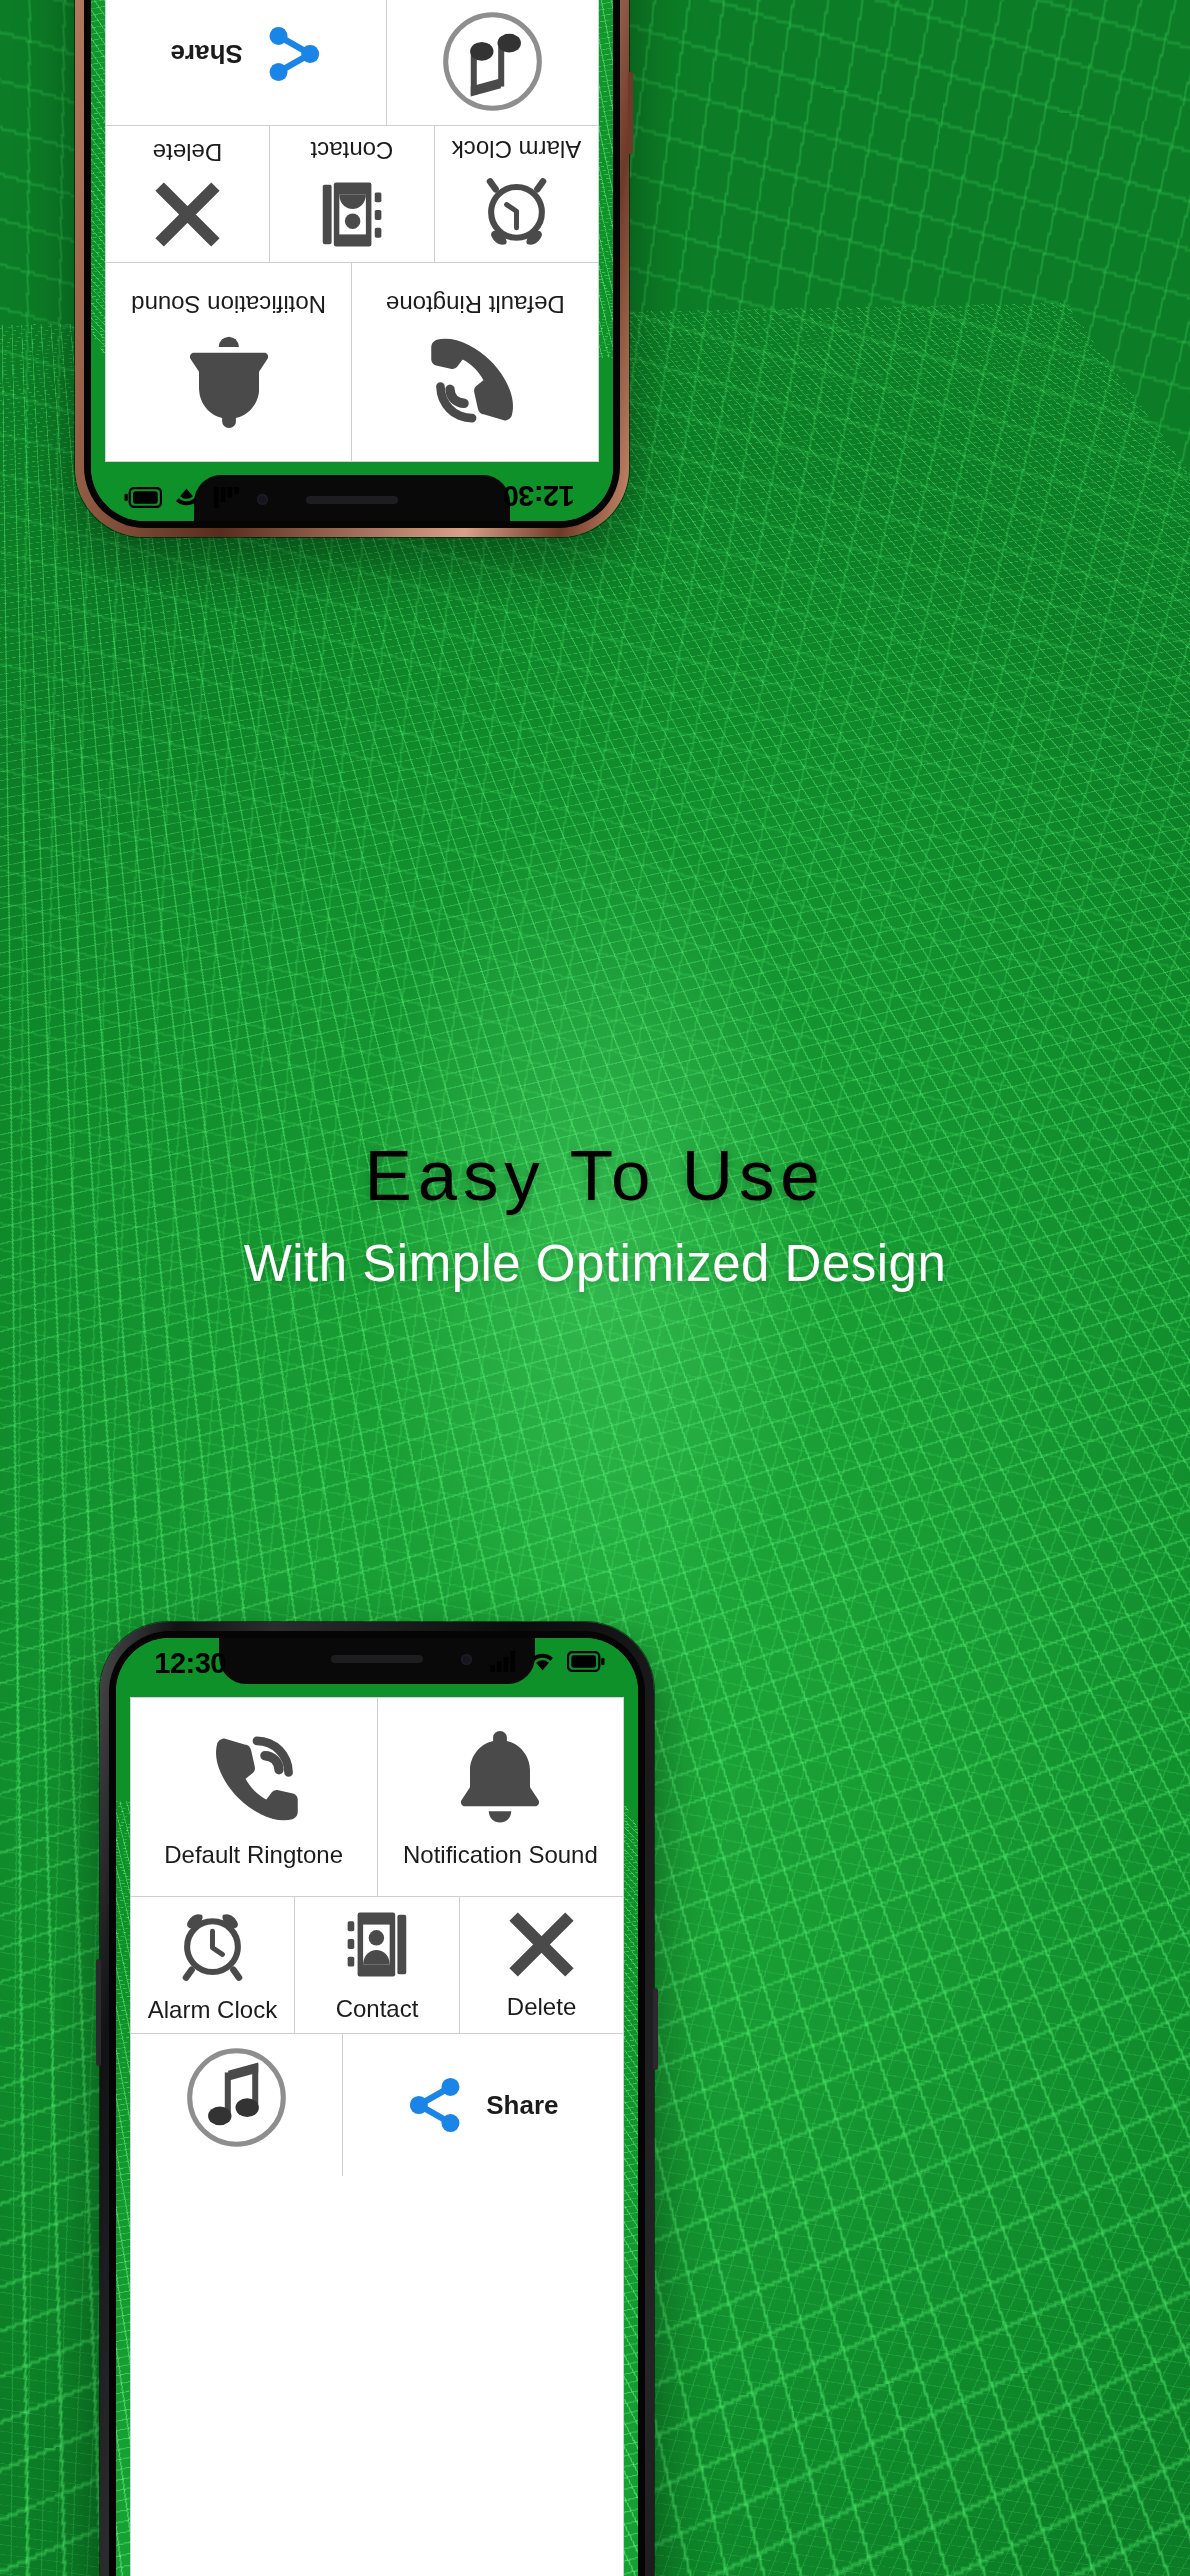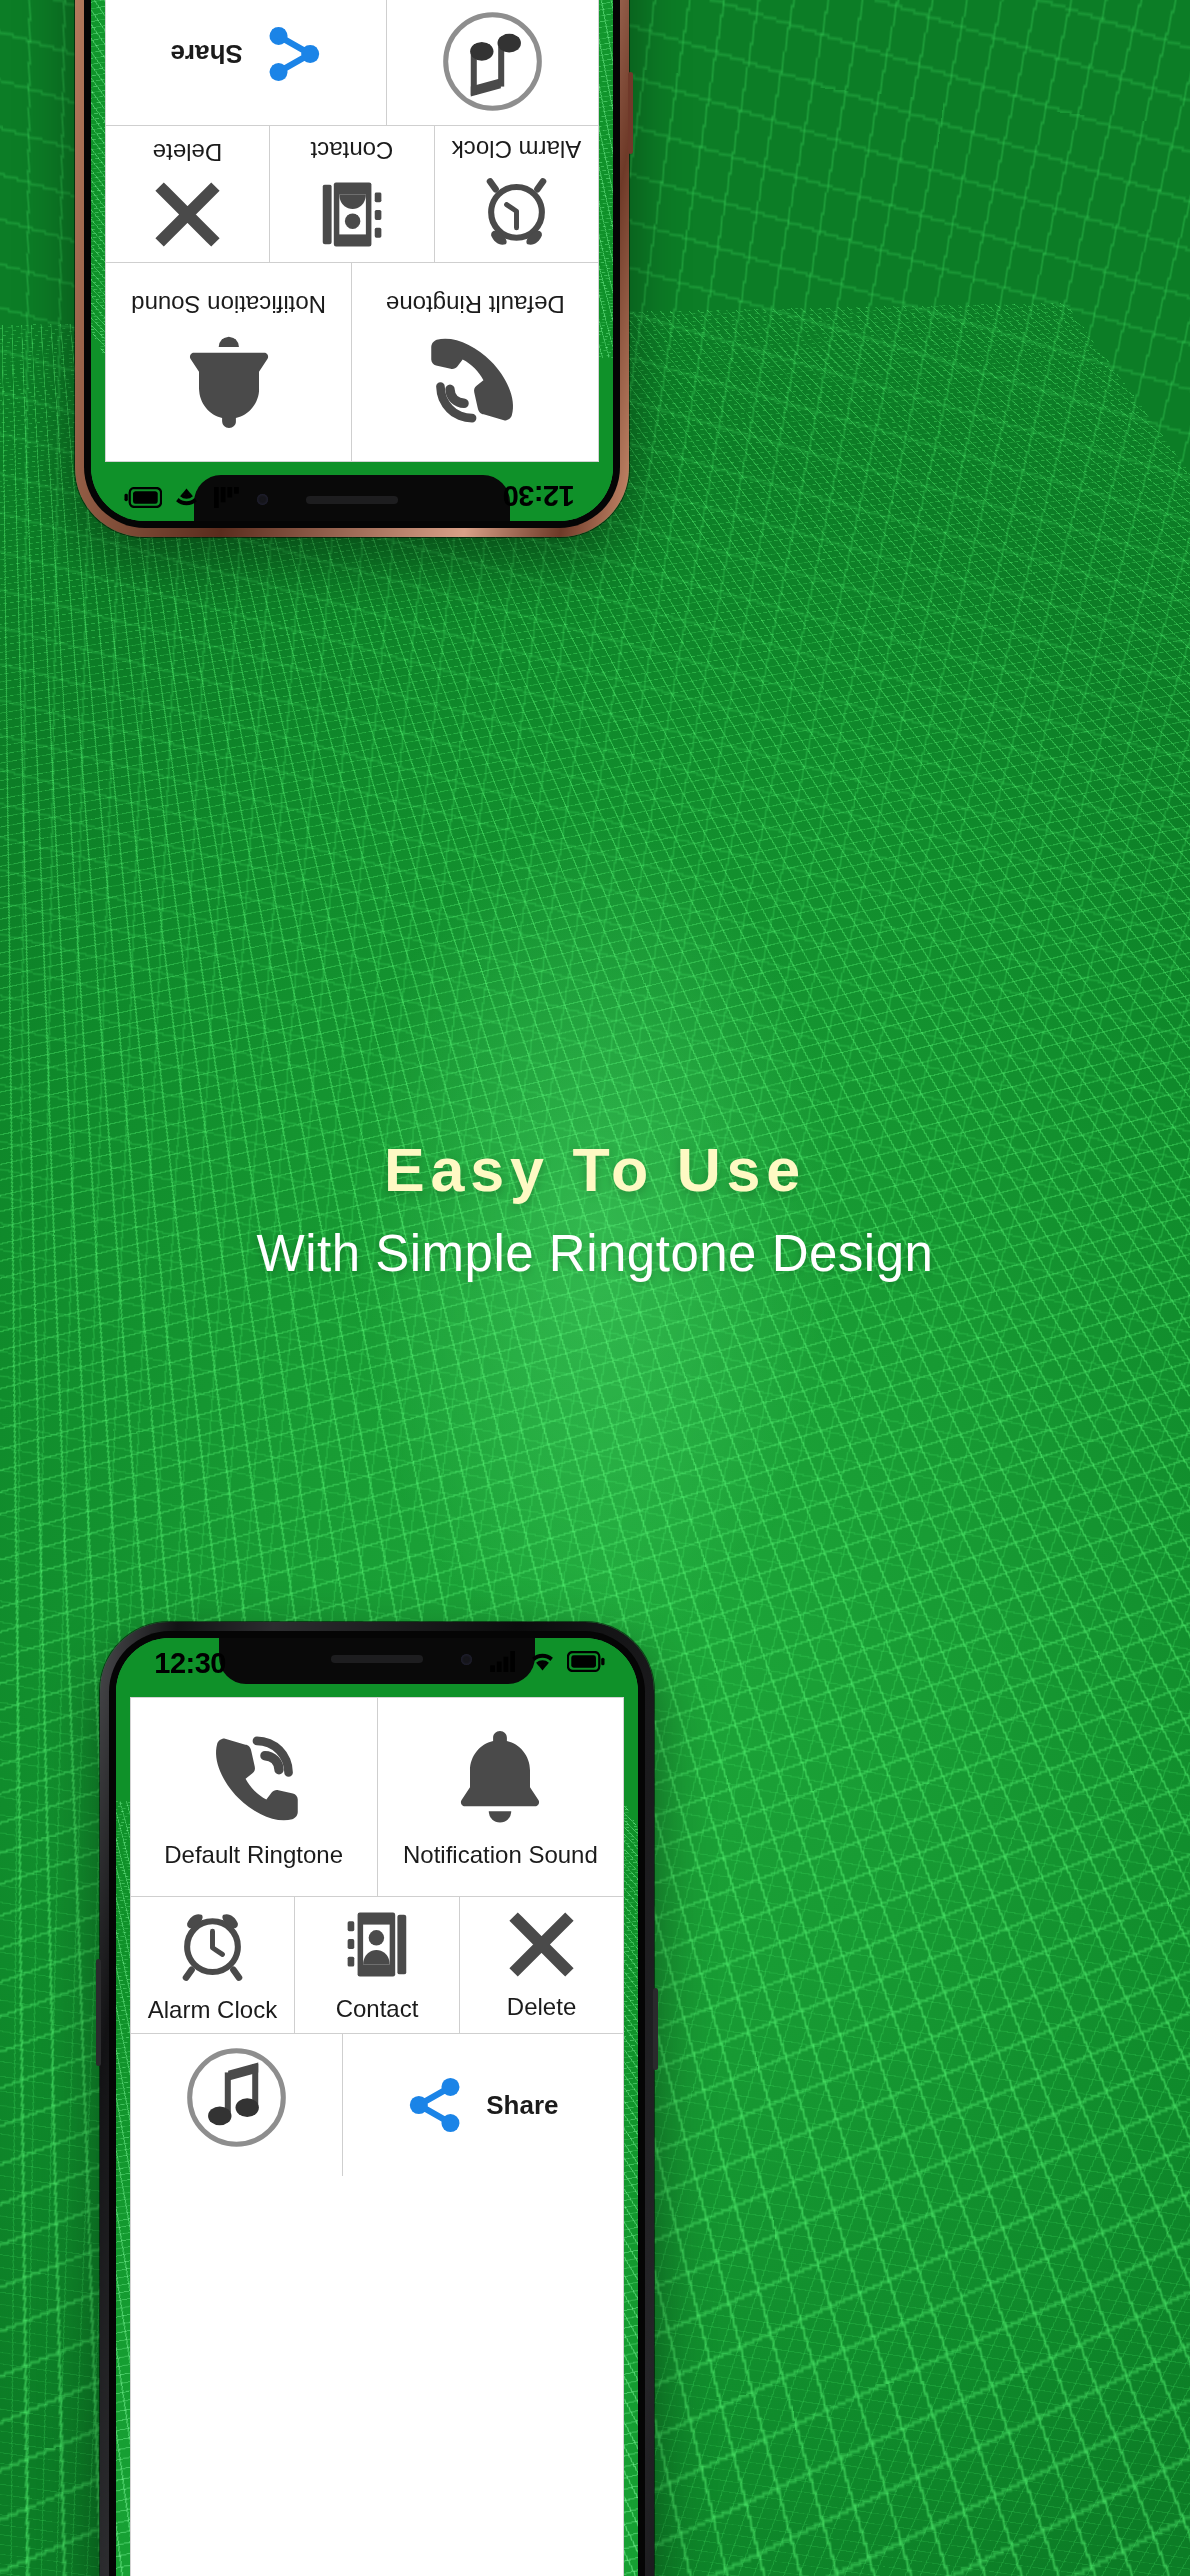--- a/index.html
+++ b/index.html
@@ -139,21 +139,21 @@
   .r1{ flex:0 0 199px; }
   .r2{ flex:0 0 137px; }
   .r3{ flex:0 0 137px; }
 
   
   .copy{
     position:absolute; left:0; right:0;
     text-align:center; z-index:20;
   }
   .headline{
-    font-size:61px; font-weight:700; color:#fef9c3;
+    font-size:71px; font-weight:400; color:#000000;
     letter-spacing:5.8px; line-height:1;
     text-shadow:0 2.9px 9.6px rgba(0,0,0,.22);
   }
   .subline{
     margin-top:25px;
     font-size:51px; font-weight:300; color:#ffffff;
     letter-spacing:0.5px; line-height:1.1;
     text-shadow:0 1.9px 7.7px rgba(0,0,0,.20);
   }
 
@@ -299,21 +299,21 @@
           </span>
           <span class="cell-label">Share</span>
         </div>
       </div>
     </div>
   </div>
 </div>
 
 <div class="copy" style="top:1140px;">
   <div class="headline">Easy To Use</div>
-  <div class="subline">With Simple Ringtone Design</div>
+  <div class="subline">With Simple Optimized Design</div>
 </div>
 
 <div class="phone" style="left:100px; top:1622px; width:554px; height:1802px;">
   <div class="phone-frame frame-black"></div>
   <div class="side-btn" style="left:-3.8px; top:337px; width:4.8px; height:107px; background:#2a2a2c;"></div>
   <div class="side-btn" style="right:-3.8px; top:366px; width:4.8px; height:82px; background:#2a2a2c;"></div>
   <div class="frame-inner"></div>
 
   <div class="screen">
     <div class="screen-bg">

